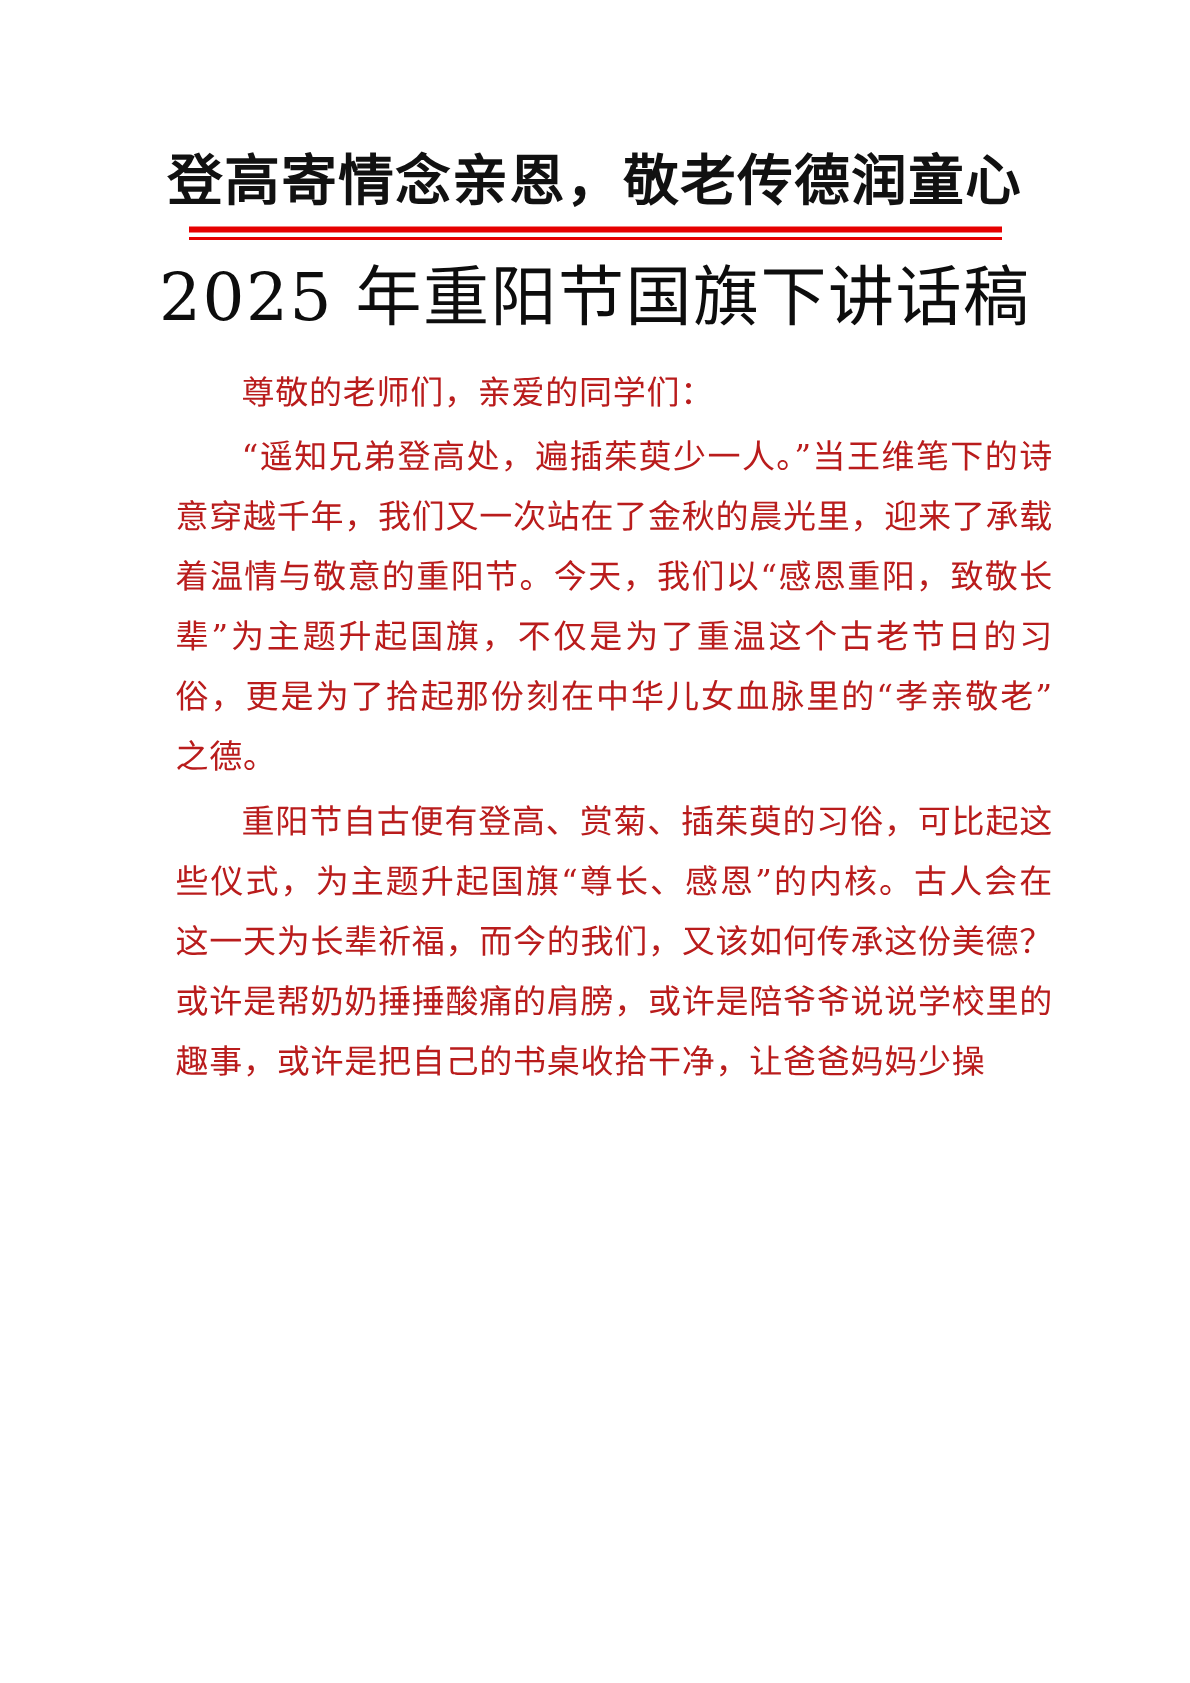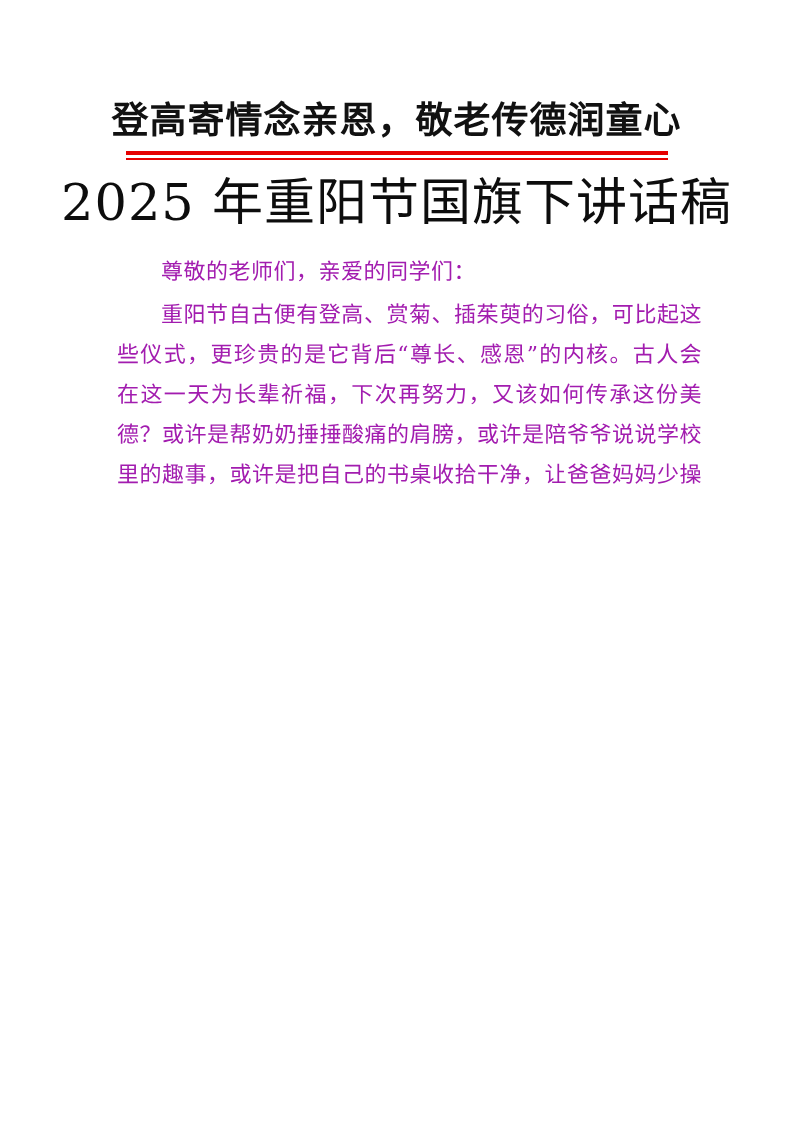--- a/index.html
+++ b/index.html
@@ -42,35 +42,35 @@
     height: 3px;
     background: transparent;
   }
   .red-divider .line-thin {
     height: 2px;
     background: #e60000;
   }
   .doc-title {
     margin: 10px auto 0 auto;
     text-align: center;
-    font-size: 51px;
+    font-size: 44px;
     font-weight: 400;
     line-height: 1.3;
     letter-spacing: 1px;
     color: #0d0d0d;
     font-family: "DejaVu Serif", "Liberation Serif", serif;
   }
   .speech-body {
     margin: 16px 91px 0 117px; 
     font-size: 22px;
     line-height: 40px;
     letter-spacing: 0.5px;
     text-align: justify;
     text-justify: inter-character;
-    color: #a21caf;
+    color: #b91c1c;
   }
   .speech-body p {
     margin: 0 0 3px 0;
     text-indent: 2em;
   }
 </style>
 </head>
 <body>
 
 <div class="page">
@@ -82,16 +82,17 @@
   <div class="red-divider">
     <div class="line-thick"></div>
     <div class="line-gap"></div>
     <div class="line-thin"></div>
   </div>
 
   <h1 class="doc-title">2025 年重阳节国旗下讲话稿</h1>
 
   <div class="speech-body">
     <p>尊敬的老师们，亲爱的同学们：</p>
-    <p>重阳节自古便有登高、赏菊、插茱萸的习俗，可比起这些仪式，更珍贵的是它背后“尊长、感恩”的内核。古人会在这一天为长辈祈福，下次再努力，又该如何传承这份美德？或许是帮奶奶捶捶酸痛的肩膀，或许是陪爷爷说说学校里的趣事，或许是把自己的书桌收拾干净，让爸爸妈妈少操</p>
+    <p>“遥知兄弟登高处，遍插茱萸少一人。”当王维笔下的诗意穿越千年，我们又一次站在了金秋的晨光里，迎来了承载着温情与敬意的重阳节。今天，我们以“感恩重阳，致敬长辈”为主题升起国旗，不仅是为了重温这个古老节日的习俗，更是为了拾起那份刻在中华儿女血脉里的“孝亲敬老”之德。</p>
+    <p>重阳节自古便有登高、赏菊、插茱萸的习俗，可比起这些仪式，为主题升起国旗“尊长、感恩”的内核。古人会在这一天为长辈祈福，而今的我们，又该如何传承这份美德？或许是帮奶奶捶捶酸痛的肩膀，或许是陪爷爷说说学校里的趣事，或许是把自己的书桌收拾干净，让爸爸妈妈少操</p>
   </div>
 
 </div>
 
 </body></html>

